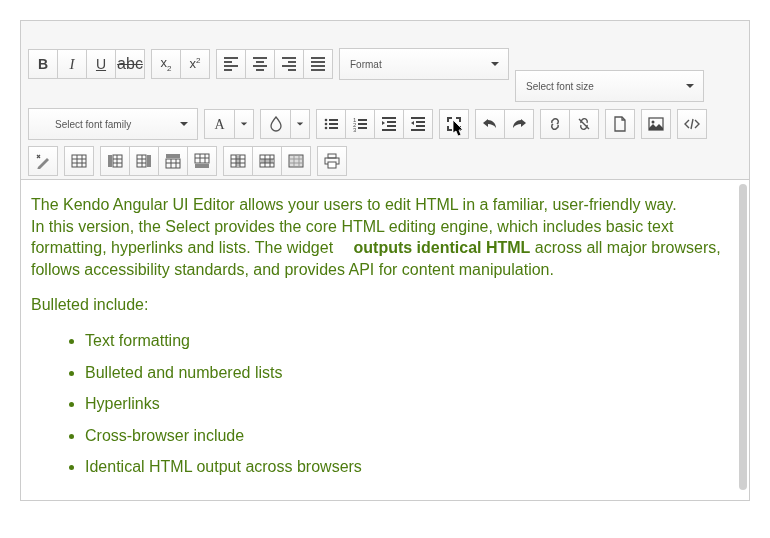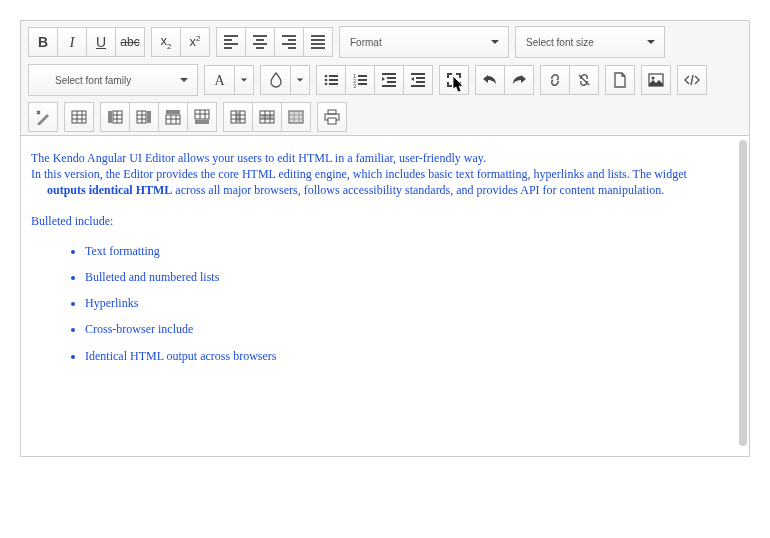--- a/index.html
+++ b/index.html
@@ -60,52 +60,52 @@
   }
   .dropdown .dd-arrow {
     width: 26px;
     display: flex;
     align-items: center;
     justify-content: center;
     color: #444;
   }
   .dropdown .dd-arrow svg { width: 10px; height: 10px; fill: #444; }
   .dd-format { width: 170px; }
-  .dd-fontsize { width: 150px; }
+  .dd-fontsize { width: 189px; margin-top: 44px; }
   .dd-fontfamily { width: 170px; padding-left: 16px; }
   .split {
     display: inline-flex;
   }
   .split .btn:first-child { border-right: 0; }
   .split .arrow-btn { width: 20px; }
   .content-wrap {
     position: relative;
   }
   .content {
     padding: 14px 14px 14px 10px;
-    font-family: Liberation Serif, serif;
-    font-size: 12px;
+    font-family: Liberation Sans, sans-serif;
+    font-size: 16px;
     line-height: 1.35;
-    color: #1d4ed8;
+    color: #4d7c0f;
     height: 320px;
     overflow-y: auto;
   }
   .content p { margin: 0 0 14px 0; }
   .content ul { margin: 0 0 14px 0; padding-left: 38px; }
   .content ul li { margin: 10px 16px; }
   .scrollbar {
     position: absolute;
     right: 2px;
     top: 4px;
     width: 8px;
     height: 306px;
     background: #d0d0d0;
     border-radius: 4px;
   }
-  .strike { text-decoration: line-through; font-family: Arial; font-size: 12px; }
+  .strike { text-decoration: line-through; font-family: Arial; font-size: 16px; }
   .cursor {
     position: absolute;
     pointer-events: none;
   }
   .bold-in { font-weight: bold; margin-left: 16px; }
 </style>
 </head>
 <body>
 
 <div class="editor">
@@ -369,21 +369,21 @@
           <rect x="4" y="9" width="8" height="6" fill="#fff" stroke="#555"></rect>
         </svg>
     </div>
 
   </div>
 
   <div class="content-wrap">
     <div class="content">
       <p>
         <span>The Kendo Angular UI Editor allows your users to edit HTML in a familiar, user-friendly way.</span><br>
-        <span>In this version, the Editor provides the core HTML editing engine, which includes basic text formatting, hyperlinks and lists. The widget </span><span class="bold-in">outputs identical HTML</span><span> across all major browsers, follows accessibility standards, and provides API for content manipulation.</span>
+        <span>In this version, the Select provides the core HTML editing engine, which includes basic text formatting, hyperlinks and lists. The widget </span><span class="bold-in">outputs identical HTML</span><span> across all major browsers, follows accessibility standards, and provides API for content manipulation.</span>
       </p>
       <p>Bulleted include:</p>
       <ul>
         <li>Text formatting</li>
         <li>Bulleted and numbered lists</li>
         <li>Hyperlinks</li>
         <li>Cross-browser include</li>
         <li>Identical HTML output across browsers</li>
       </ul>
     </div>

